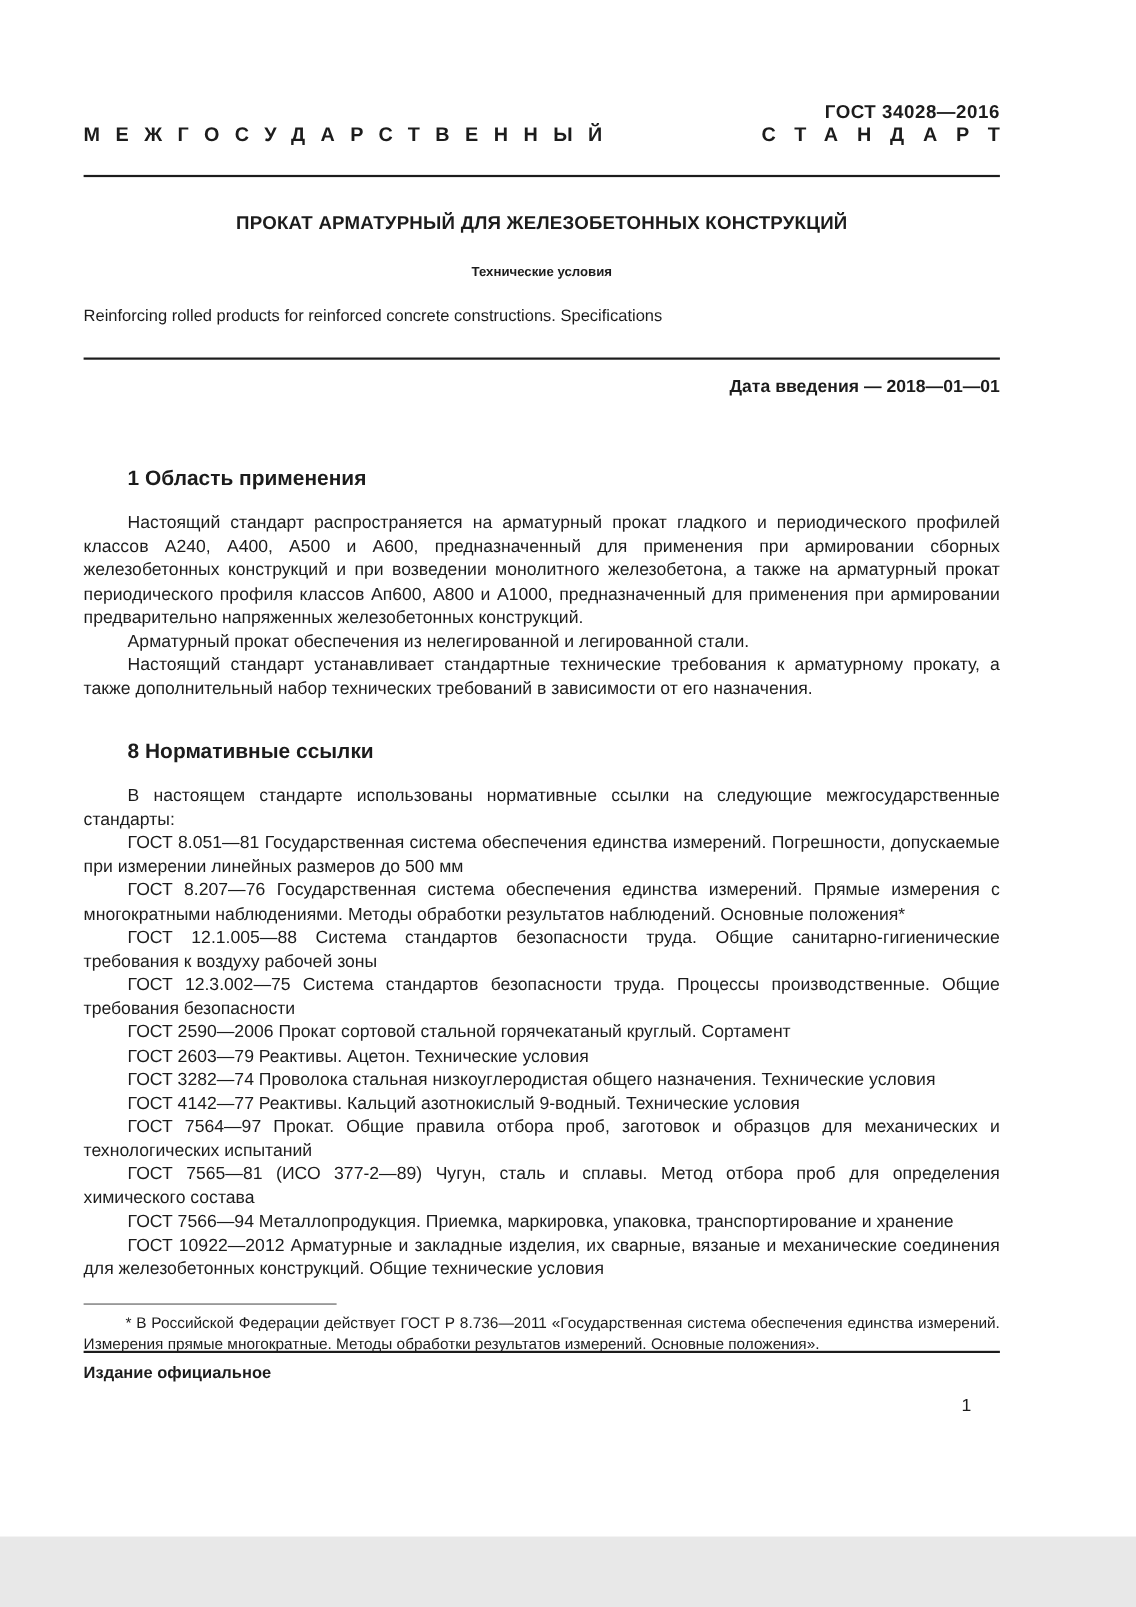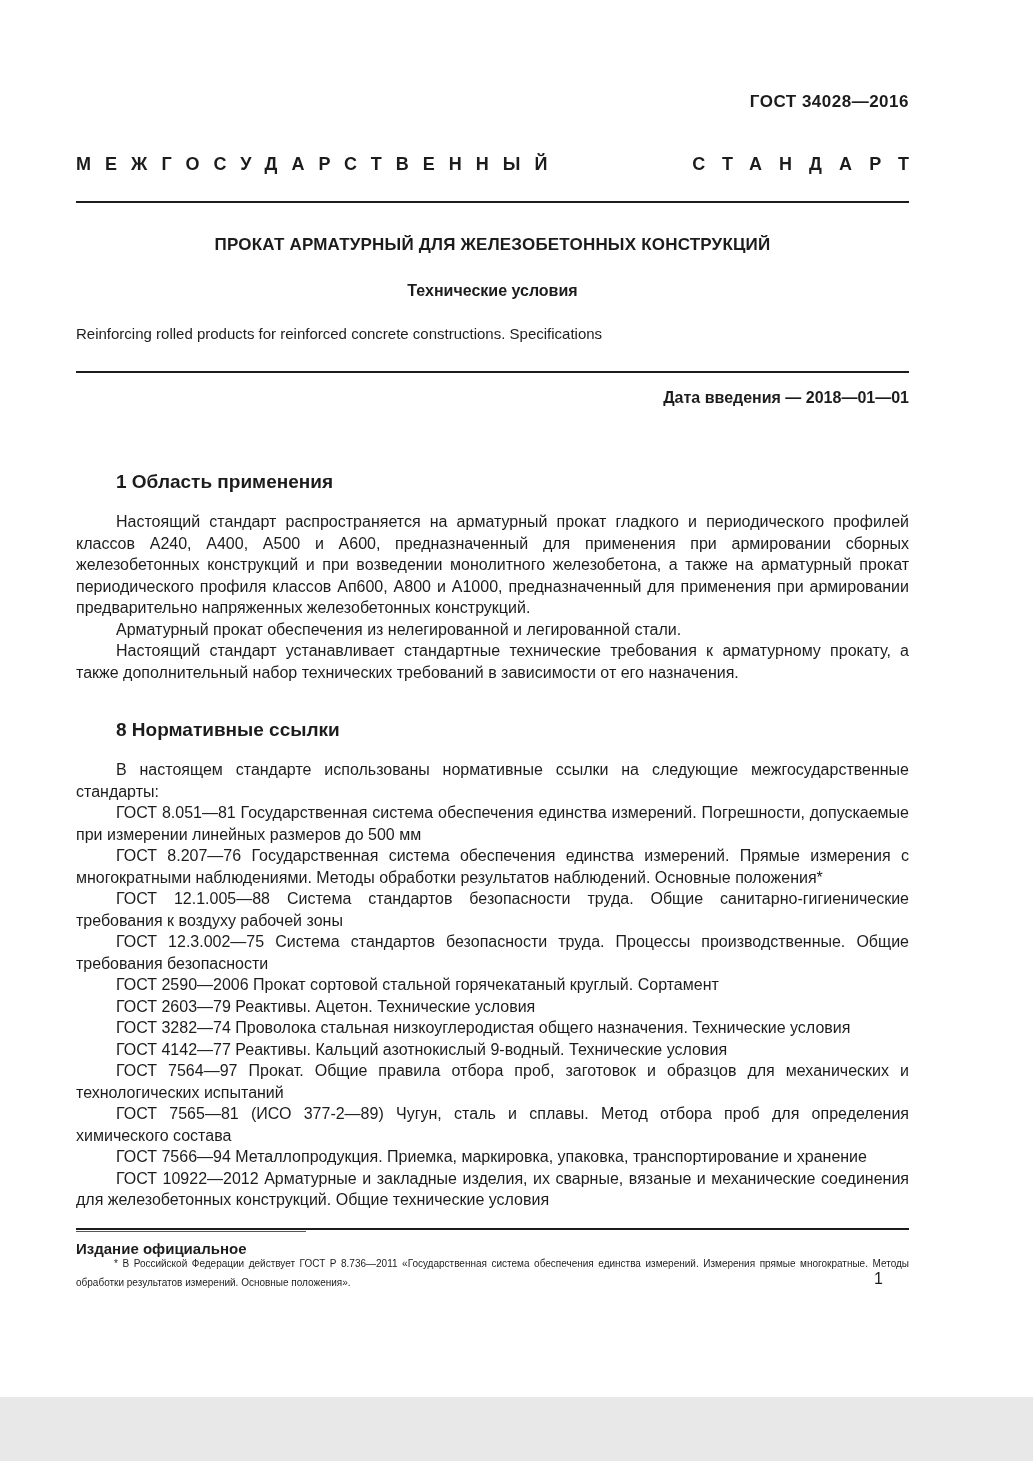--- a/index.html
+++ b/index.html
@@ -21,21 +21,20 @@
     font-weight: bold;
     font-size: 17px;
     letter-spacing: 0.5px;
   }
 
   .standard-kind {
     display: flex;
     justify-content: space-between;
     font-weight: bold;
     font-size: 18px;
-    margin-top: 42px;
     white-space: nowrap;
     text-align: center;
   }
   .standard-kind .word-1 { letter-spacing: 0.78em; }
   .standard-kind .word-2 { letter-spacing: 0.95em; margin-right: -0.95em; }
 
   .rule {
     border: 0;
     border-top: 2px solid #1c1c1c;
     margin-top: 26px;
@@ -44,21 +43,21 @@
   .doc-title {
     text-align: center;
     font-weight: bold;
     font-size: 17px;
     margin-top: 32px;
     letter-spacing: 0.2px;
   }
   .doc-subtitle {
     text-align: center;
     font-weight: bold;
-    font-size: 16px;
+    font-size: 12px;
     margin-top: 27px;
   }
   .doc-title-en {
     text-align: left;
     font-size: 15px;
     margin-top: 25px;
   }
   .rule-2 { margin-top: 29px; }
 
   .date-line {
@@ -84,25 +83,25 @@
     text-indent: 40px;
   }
 
   .footnote-sep {
     width: 230px;
     border: 0;
     border-top: 1px solid #555;
     margin-top: 20px;
   }
   .footnote {
-    font-size: 10px;
+    font-size: 14px;
     line-height: 19px;
     text-align: justify;
     text-indent: 38px;
-    margin-top: 22px;
+    margin-top: 7px;
   }
 
   .footer {
     position: absolute;
     left: 76px;
     right: 124px;
     top: 1228px;
   }
   .footer-rule {
     border: 0;

